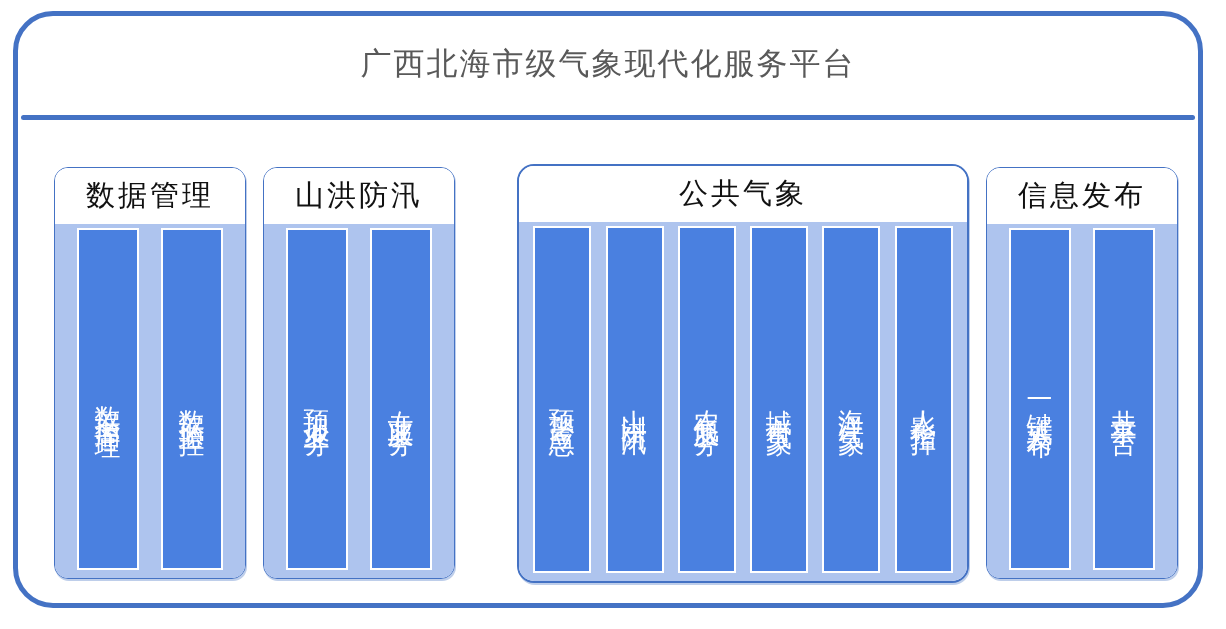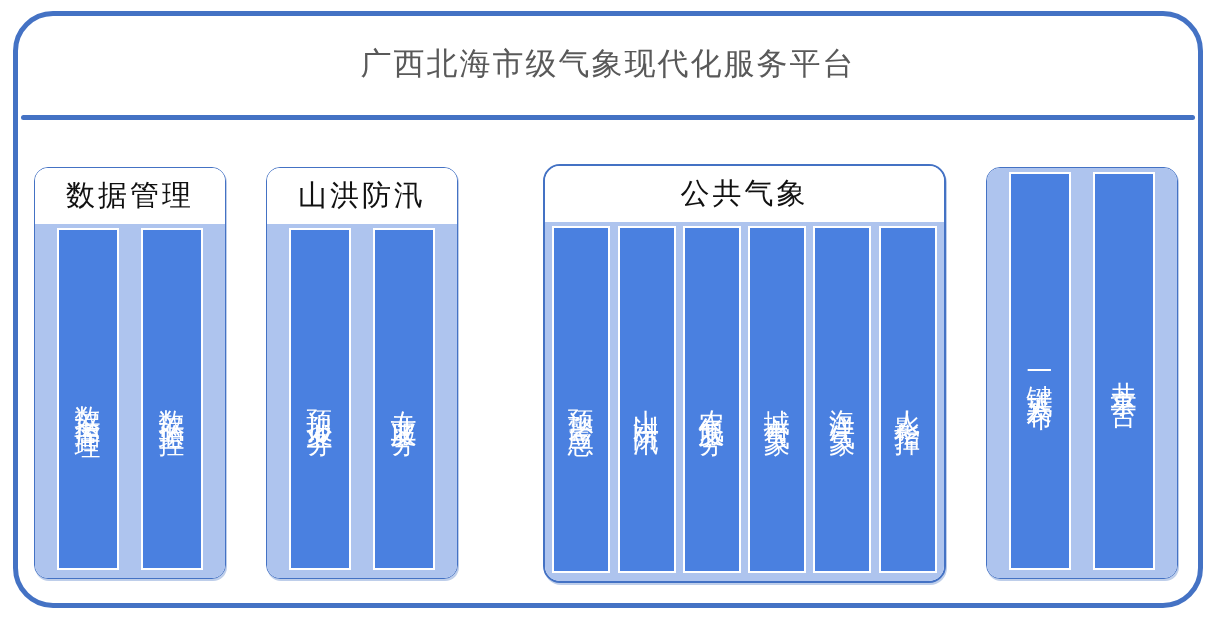--- a/index.html
+++ b/index.html
@@ -44,22 +44,22 @@
   .divider {
     height: 5px;
     background: var(--border-blue);
     border-radius: 3px;
     margin: 31px 3px 0 3px;
   }
   .groups {
     flex: 1;
     display: flex;
     align-items: stretch;
-    gap: 40px;
-    padding: 47px 20px 24px 16px;
+    gap: 17px;
+    padding: 47px 20px 24px 36px;
     box-sizing: border-box;
     justify-content: space-between;
   }
   .group {
     flex: 0 0 192px;
     border: 1.5px solid var(--border-blue);
     border-radius: 14px;
     background: #fff;
     display: flex;
     flex-direction: column;
@@ -164,20 +164,21 @@
             </div>
             <div class="bar">
               <span class="bar-text">海洋气象</span>
             </div>
             <div class="bar">
               <span class="bar-text">人影指挥</span>
             </div>
           </div>
         </div>
         <div class="group">
+          <div class="group-header">信息发布</div>
           <div class="group-body">
             <div class="bar">
               <span class="bar-text">一键式发布</span>
             </div>
             <div class="bar">
               <span class="bar-text">共享平台</span>
             </div>
           </div>
         </div>
       </div>

